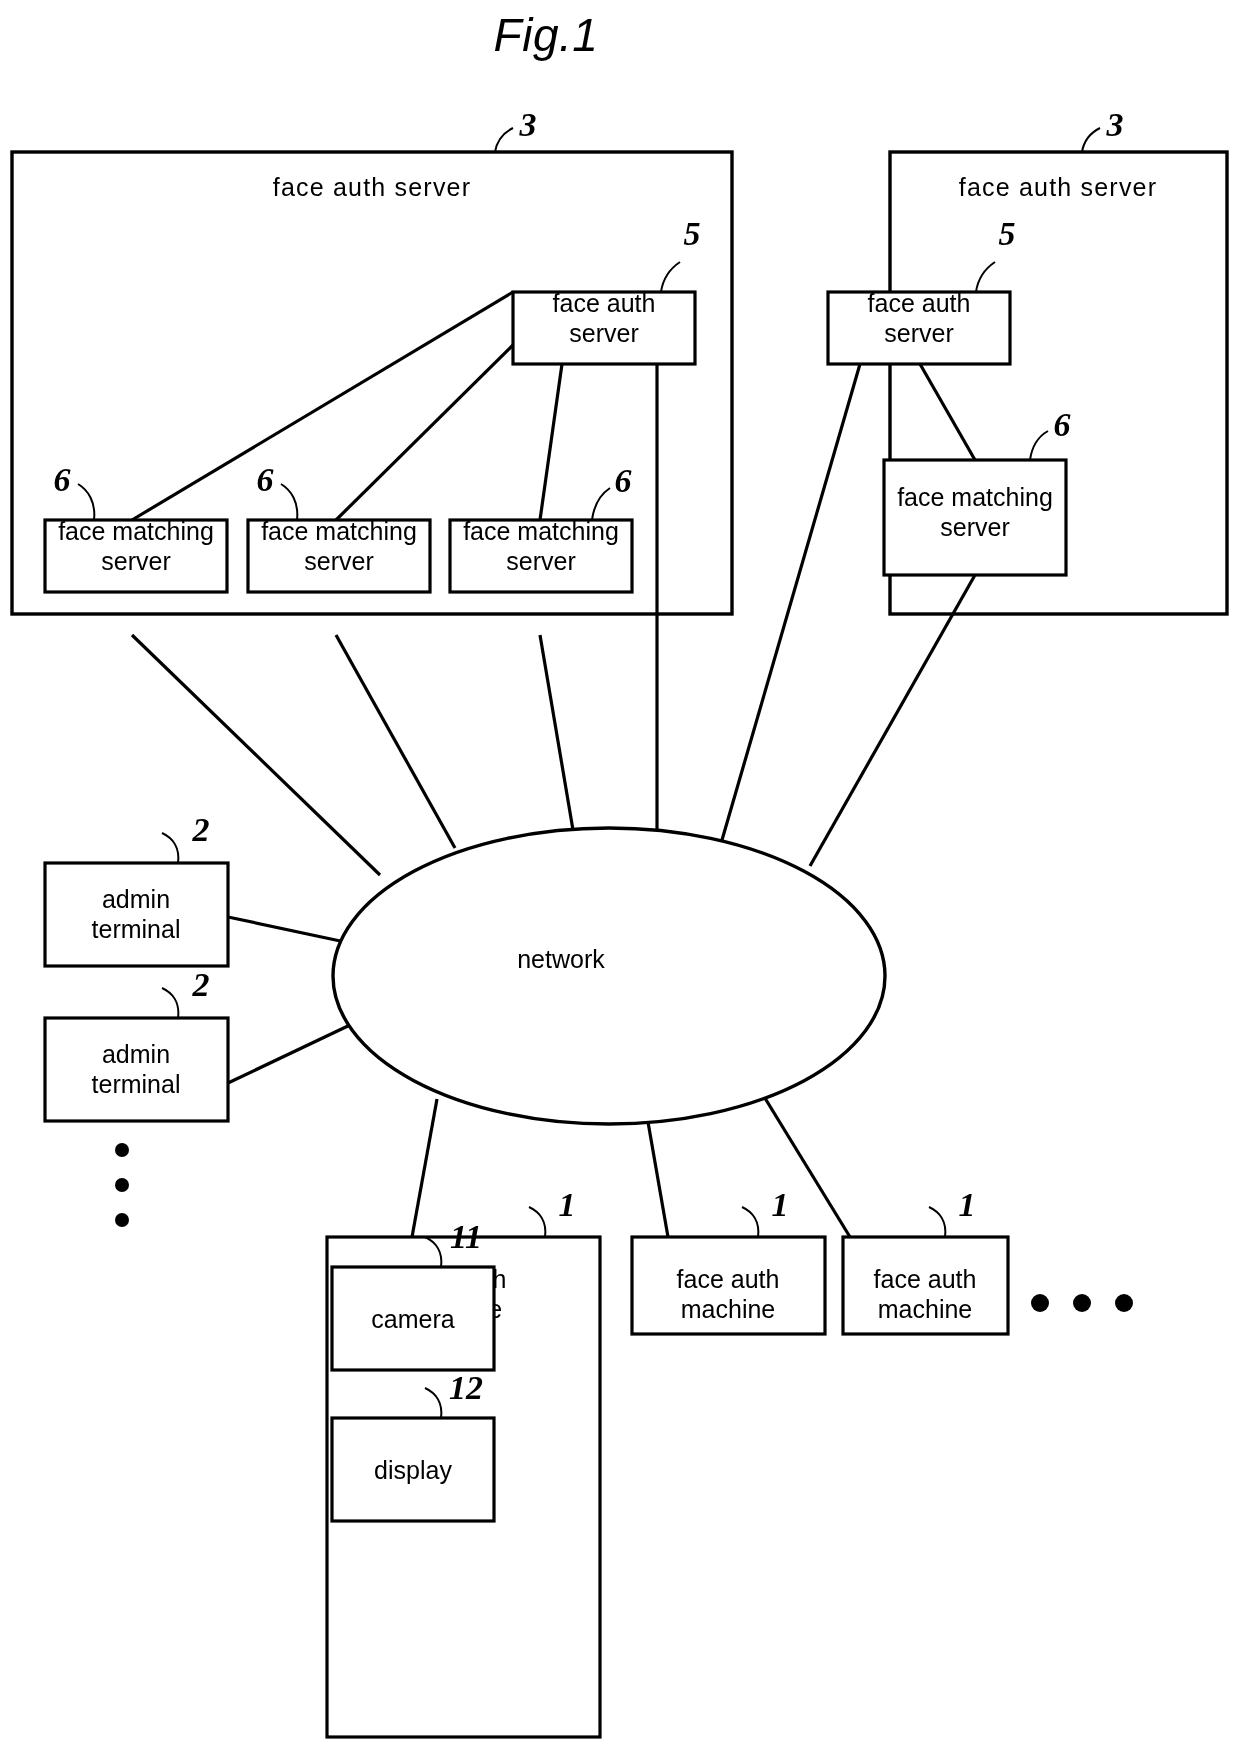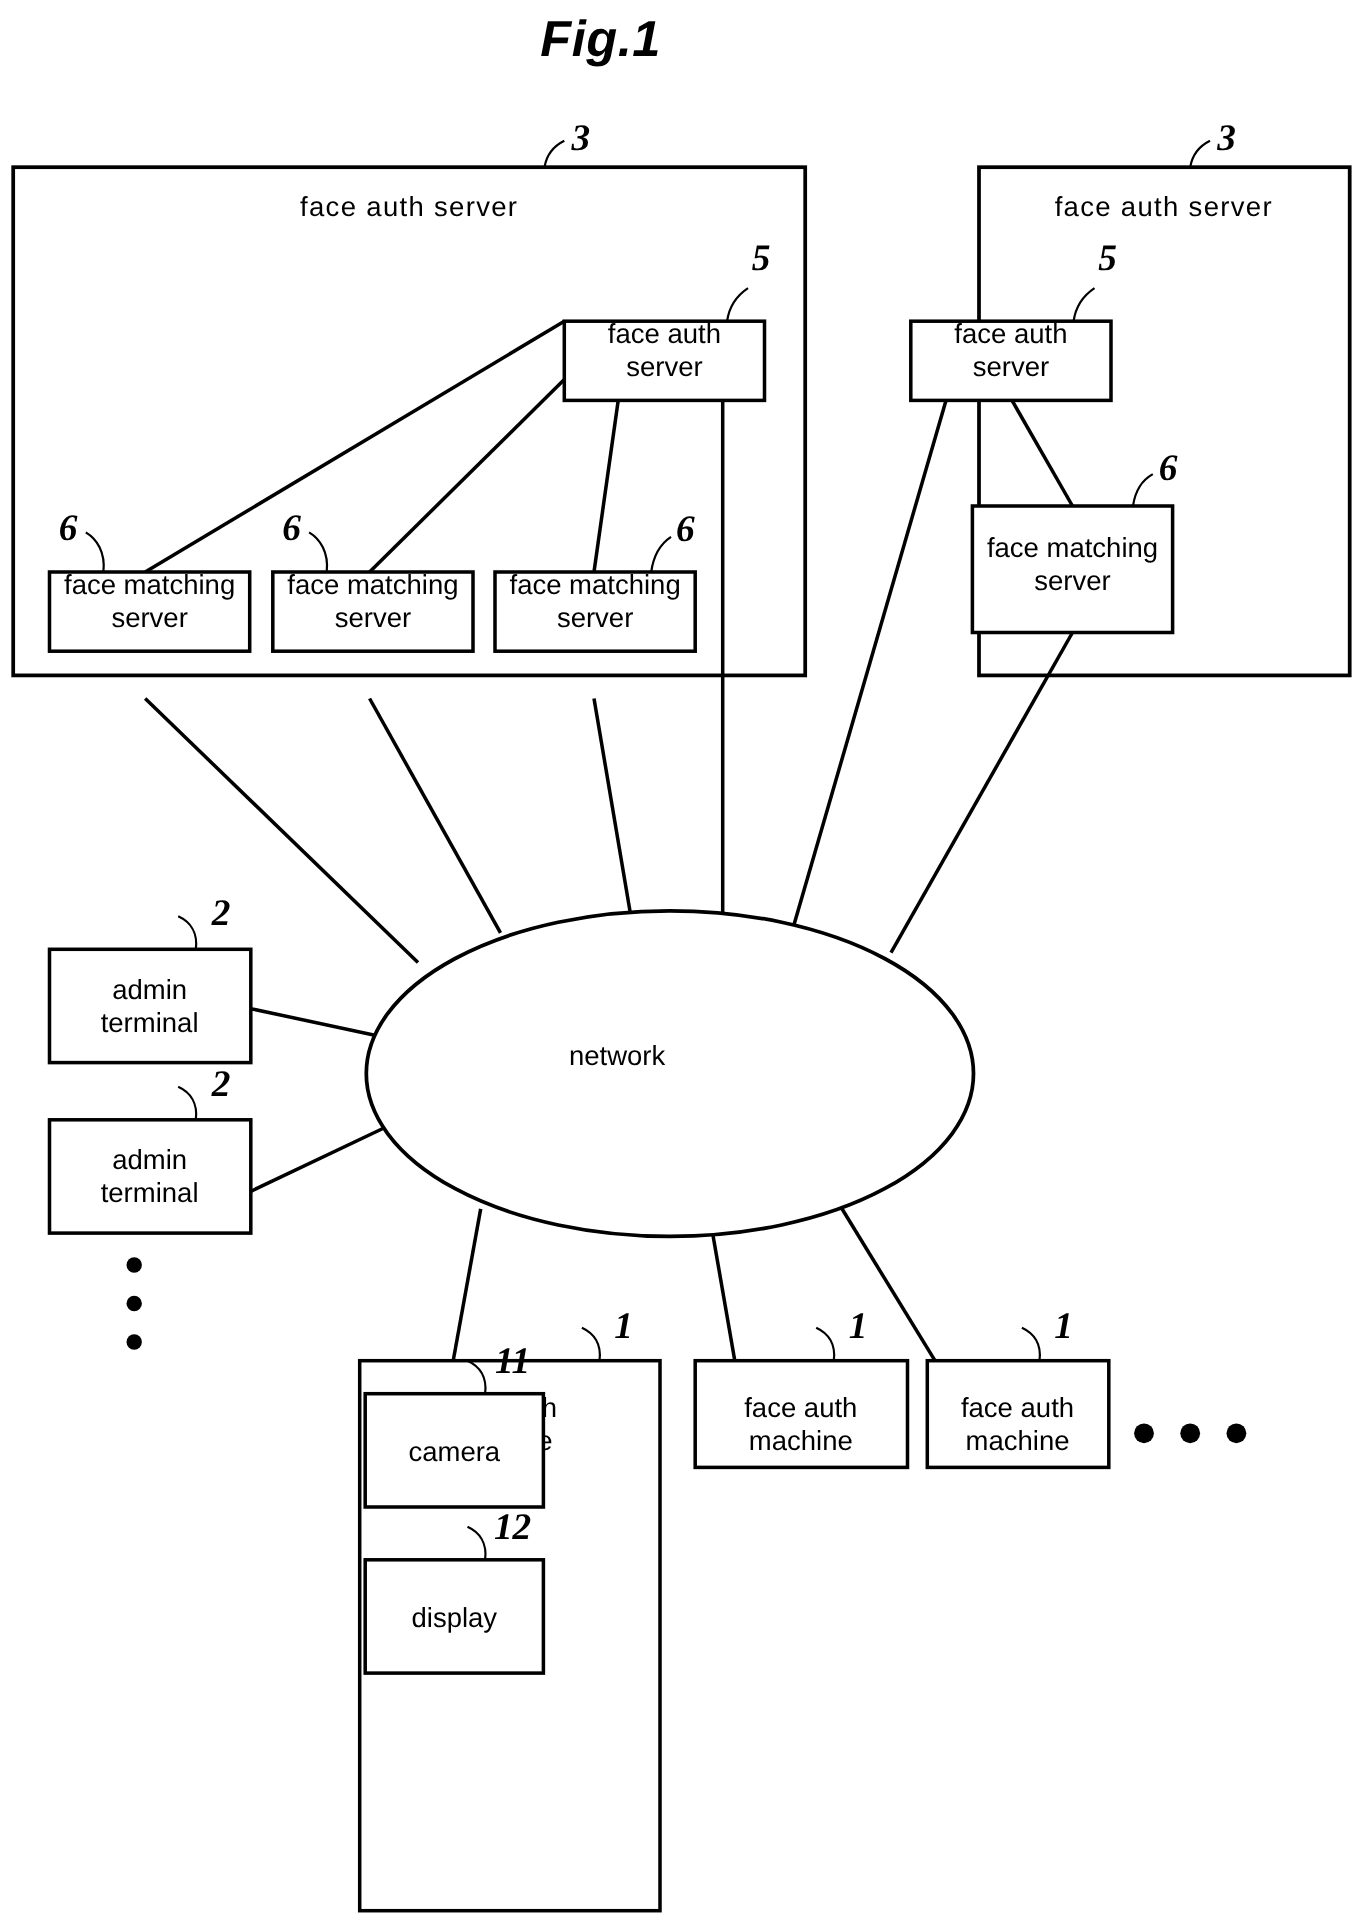--- a/index.html
+++ b/index.html
@@ -16,21 +16,21 @@
     overflow: hidden;
   }
   #figure-title {
     position: absolute;
     left: 0;
     top: 8px;
     width: 1092px;
     text-align: center;
     font-family: "Liberation Sans", sans-serif;
     font-style: italic;
-    font-weight: bold;
+    font-weight: normal;
     font-size: 46px;
     letter-spacing: 0.5px;
   }
   #diagram-svg {
     position: absolute;
     left: 0;
     top: 0;
   }
   .box-rect {
     fill: #ffffff;

